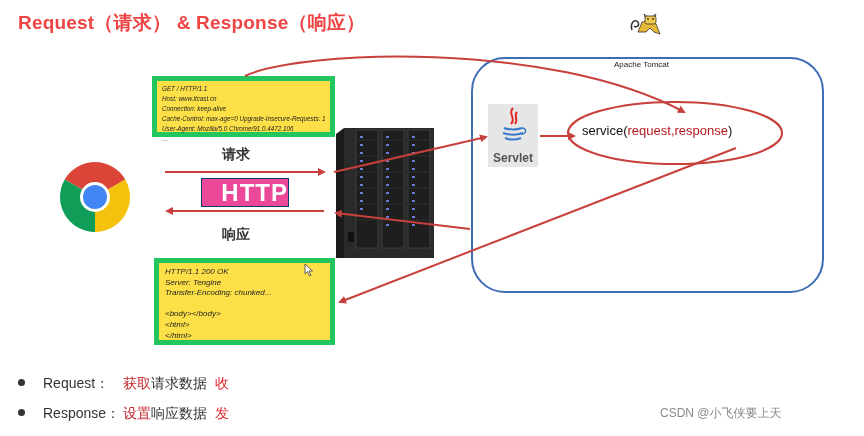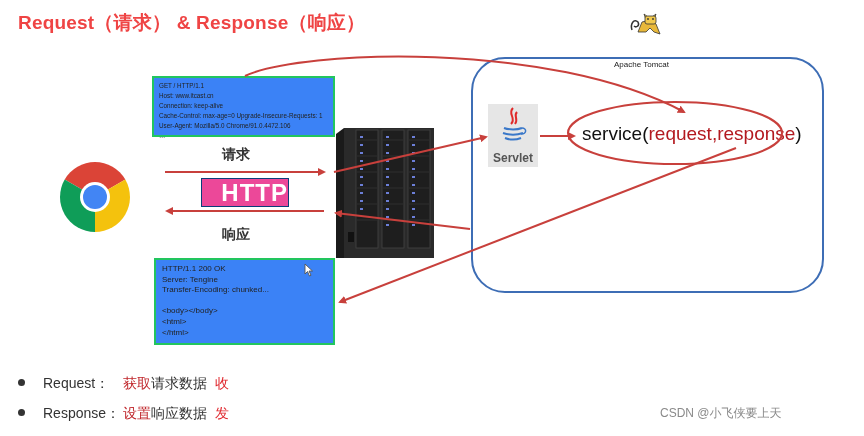--- a/index.html
+++ b/index.html
@@ -8,23 +8,24 @@
     background: #ffffff;
     font-family: "Liberation Sans", "DejaVu Sans", sans-serif;
     color: #333;
   }
   .abs { position: absolute; }
   #title {
     left: 18px; top: 10px; font-size: 19px; font-weight: bold; color: #ef4444;
     white-space: nowrap; letter-spacing: 0.2px;
   }
   .codebox {
-    background: #3b82f6; border: 2px solid #22c55e;
+    background: #fde047; border: 5px solid #22c55e;
     font-family: "Liberation Sans", sans-serif; color: #222;
     box-sizing: border-box;
+    font-style: italic;
   }
   #req-box { left: 152px; top: 76px; width: 183px; height: 61px; padding: 3px 5px; font-size: 6.3px; line-height: 10px; }
   #resp-box { left: 154px; top: 258px; width: 181px; height: 87px; padding: 4px 6px; font-size: 8px; line-height: 10.6px; }
   .codeline { white-space: nowrap; }
   .label-cn { font-size: 14px; color: #333; font-weight: bold; }
   #lbl-request { left: 222px; top: 146px; }
   #lbl-response { left: 222px; top: 226px; }
   #http-badge {
     left: 201px; top: 178px; width: 86px; height: 27px; background: #ec4899;
     color: #fff; font-weight: bold; font-size: 24px; line-height: 27px; text-align: right;
@@ -33,21 +34,21 @@
   #tomcat-box {
     left: 471px; top: 57px; width: 353px; height: 236px;
     border: 2px solid #3d6db5; border-radius: 34px; box-sizing: border-box;
   }
   #tomcat-label { left: 614px; top: 36px; font-size: 8px; color: #222; white-space: nowrap; margin-top: 24px; }
   #servlet-tile {
     left: 488px; top: 104px; width: 50px; height: 63px; background: #e6e6e6;
   }
   #servlet-text { left: 0; bottom: 2px; width: 100%; text-align: center; font-size: 12px; font-weight: bold; color: #555; }
   #service-text {
-    left: 582px; top: 123px; font-size: 19px; color: #111; white-space: nowrap;
+    left: 582px; top: 123px; font-size: 13px; color: #111; white-space: nowrap;
   }
   #service-text .param { color: #b3191f; }
   .bullet-row { left: 18px; font-size: 14px; color: #333; white-space: nowrap; }
   .bullet-row .dot { display: inline-block; width: 7px; height: 7px; background: #333; border-radius: 50%; margin-right: 18px; vertical-align: middle; position: relative; top: -2px; }
   .bullet-row .key { display: inline-block; width: 80px; }
   .bullet-row .red { color: #c0282d; margin-top: 27px; }
   .bullet-row .tag { color: #e0282e; margin-left: 8px; }
   #bullet-1 { top: 375px; }
   #bullet-2 { top: 405px; }
   #watermark { left: 660px; top: 405px; font-size: 12px; color: #8a8a8a; white-space: nowrap; }

